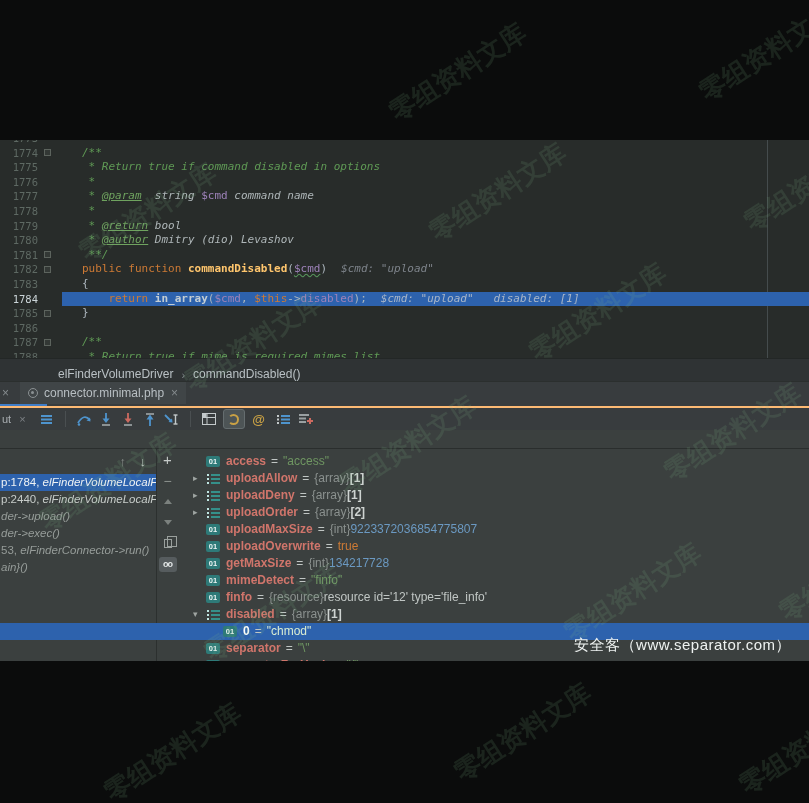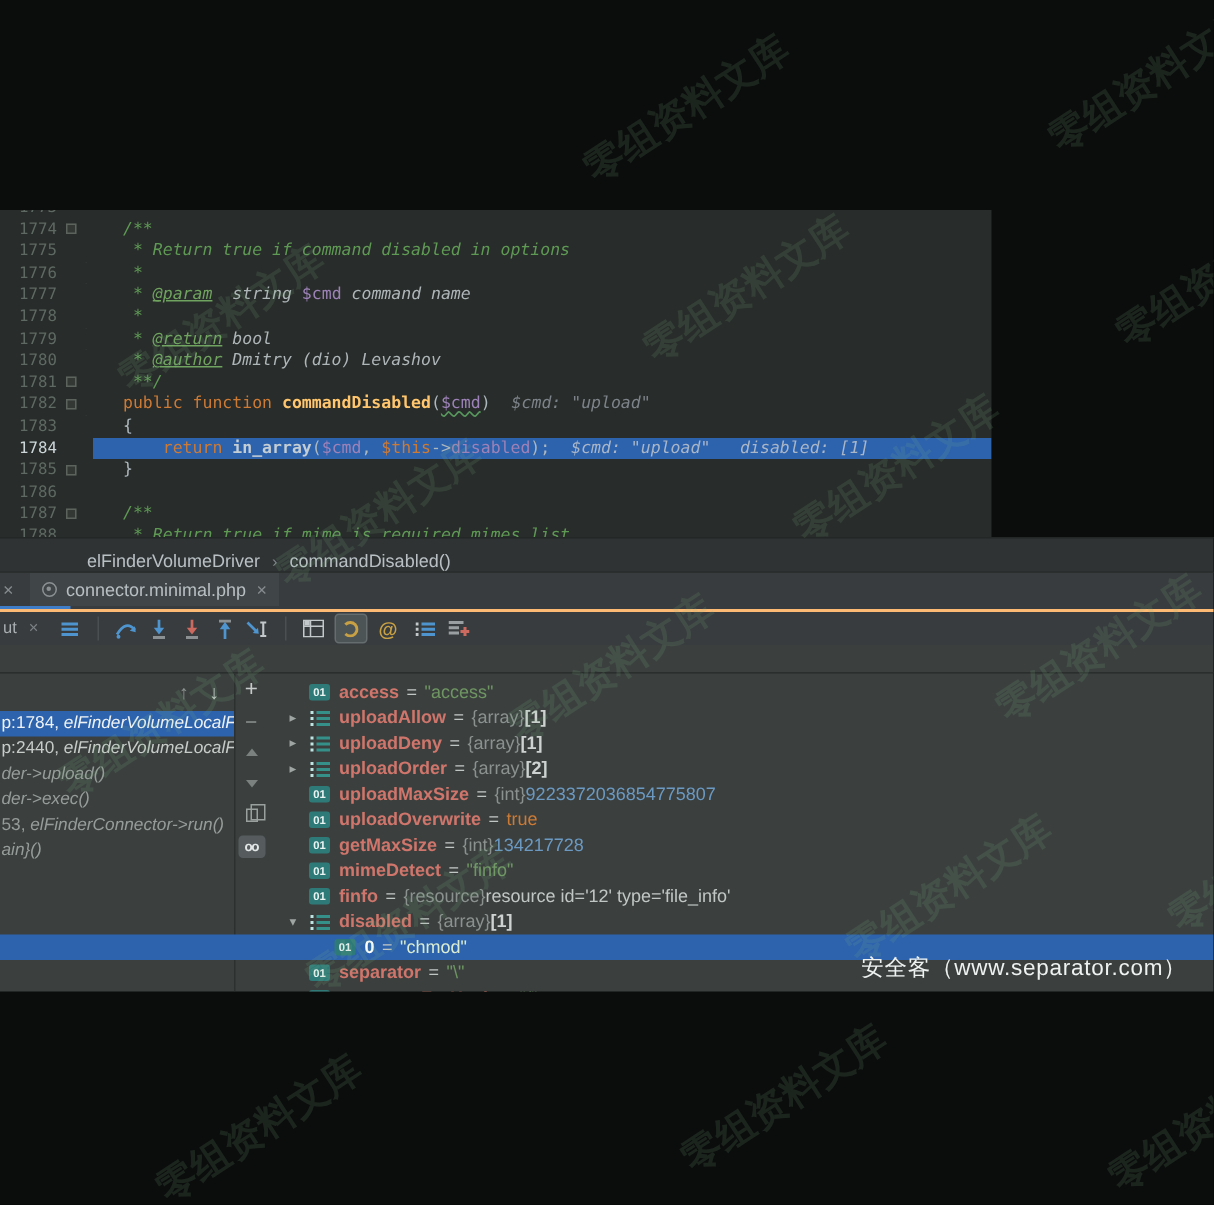--- a/index.html
+++ b/index.html
@@ -8,21 +8,21 @@
   .app { position:absolute; left:0; top:0; width:809px; height:803px; background:#0b0c0c; }
 
   .letterbox { position:absolute; left:0; width:809px; background:#0b0c0c; }
   .letterbox.top { top:0; height:140px; }
   .letterbox.bottom { top:661px; height:142px; }
 
   .content { position:absolute; left:0; top:140px; width:809px; height:521px; background:#30
   3433; }
 
   
-  .editor { position:absolute; left:0; top:0; width:661px; height:218px; background:#282c2a; overflow:hidden; }
+  .editor { position:absolute; left:0; top:0; width:809px; height:218px; background:#282c2a; overflow:hidden; }
   .ed-guide { position:absolute; left:767px; top:0; width:1px; height:218px; background:#454c4d; }
   .ed-foldline { position:absolute; left:57px; width:1px; background:#4a514c; }
   .ed-row { position:relative; height:14.6px; line-height:14.6px; white-space:pre; font-family:"DejaVu Sans Mono", monospace; font-size:11px; display:flex; }
   .ed-row.hl { background:#2d62ad; }
   .ed-gutter { display:inline-flex; width:62px; flex:0 0 62px; background:#282c2a; }
   .ed-num { display:inline-block; width:38px; text-align:right; color:#5e6963; font-size:10.5px; }
   .hl .ed-num { color:#ccd6d9; }
   .ed-foldcol { display:inline-block; width:24px; position:relative; }
   .fold-box { position:absolute; left:6px; top:3.5px; width:7px; height:7px; border:1px solid #5c635d; background:#333835; }
   .ed-code { padding-left:20px; }

